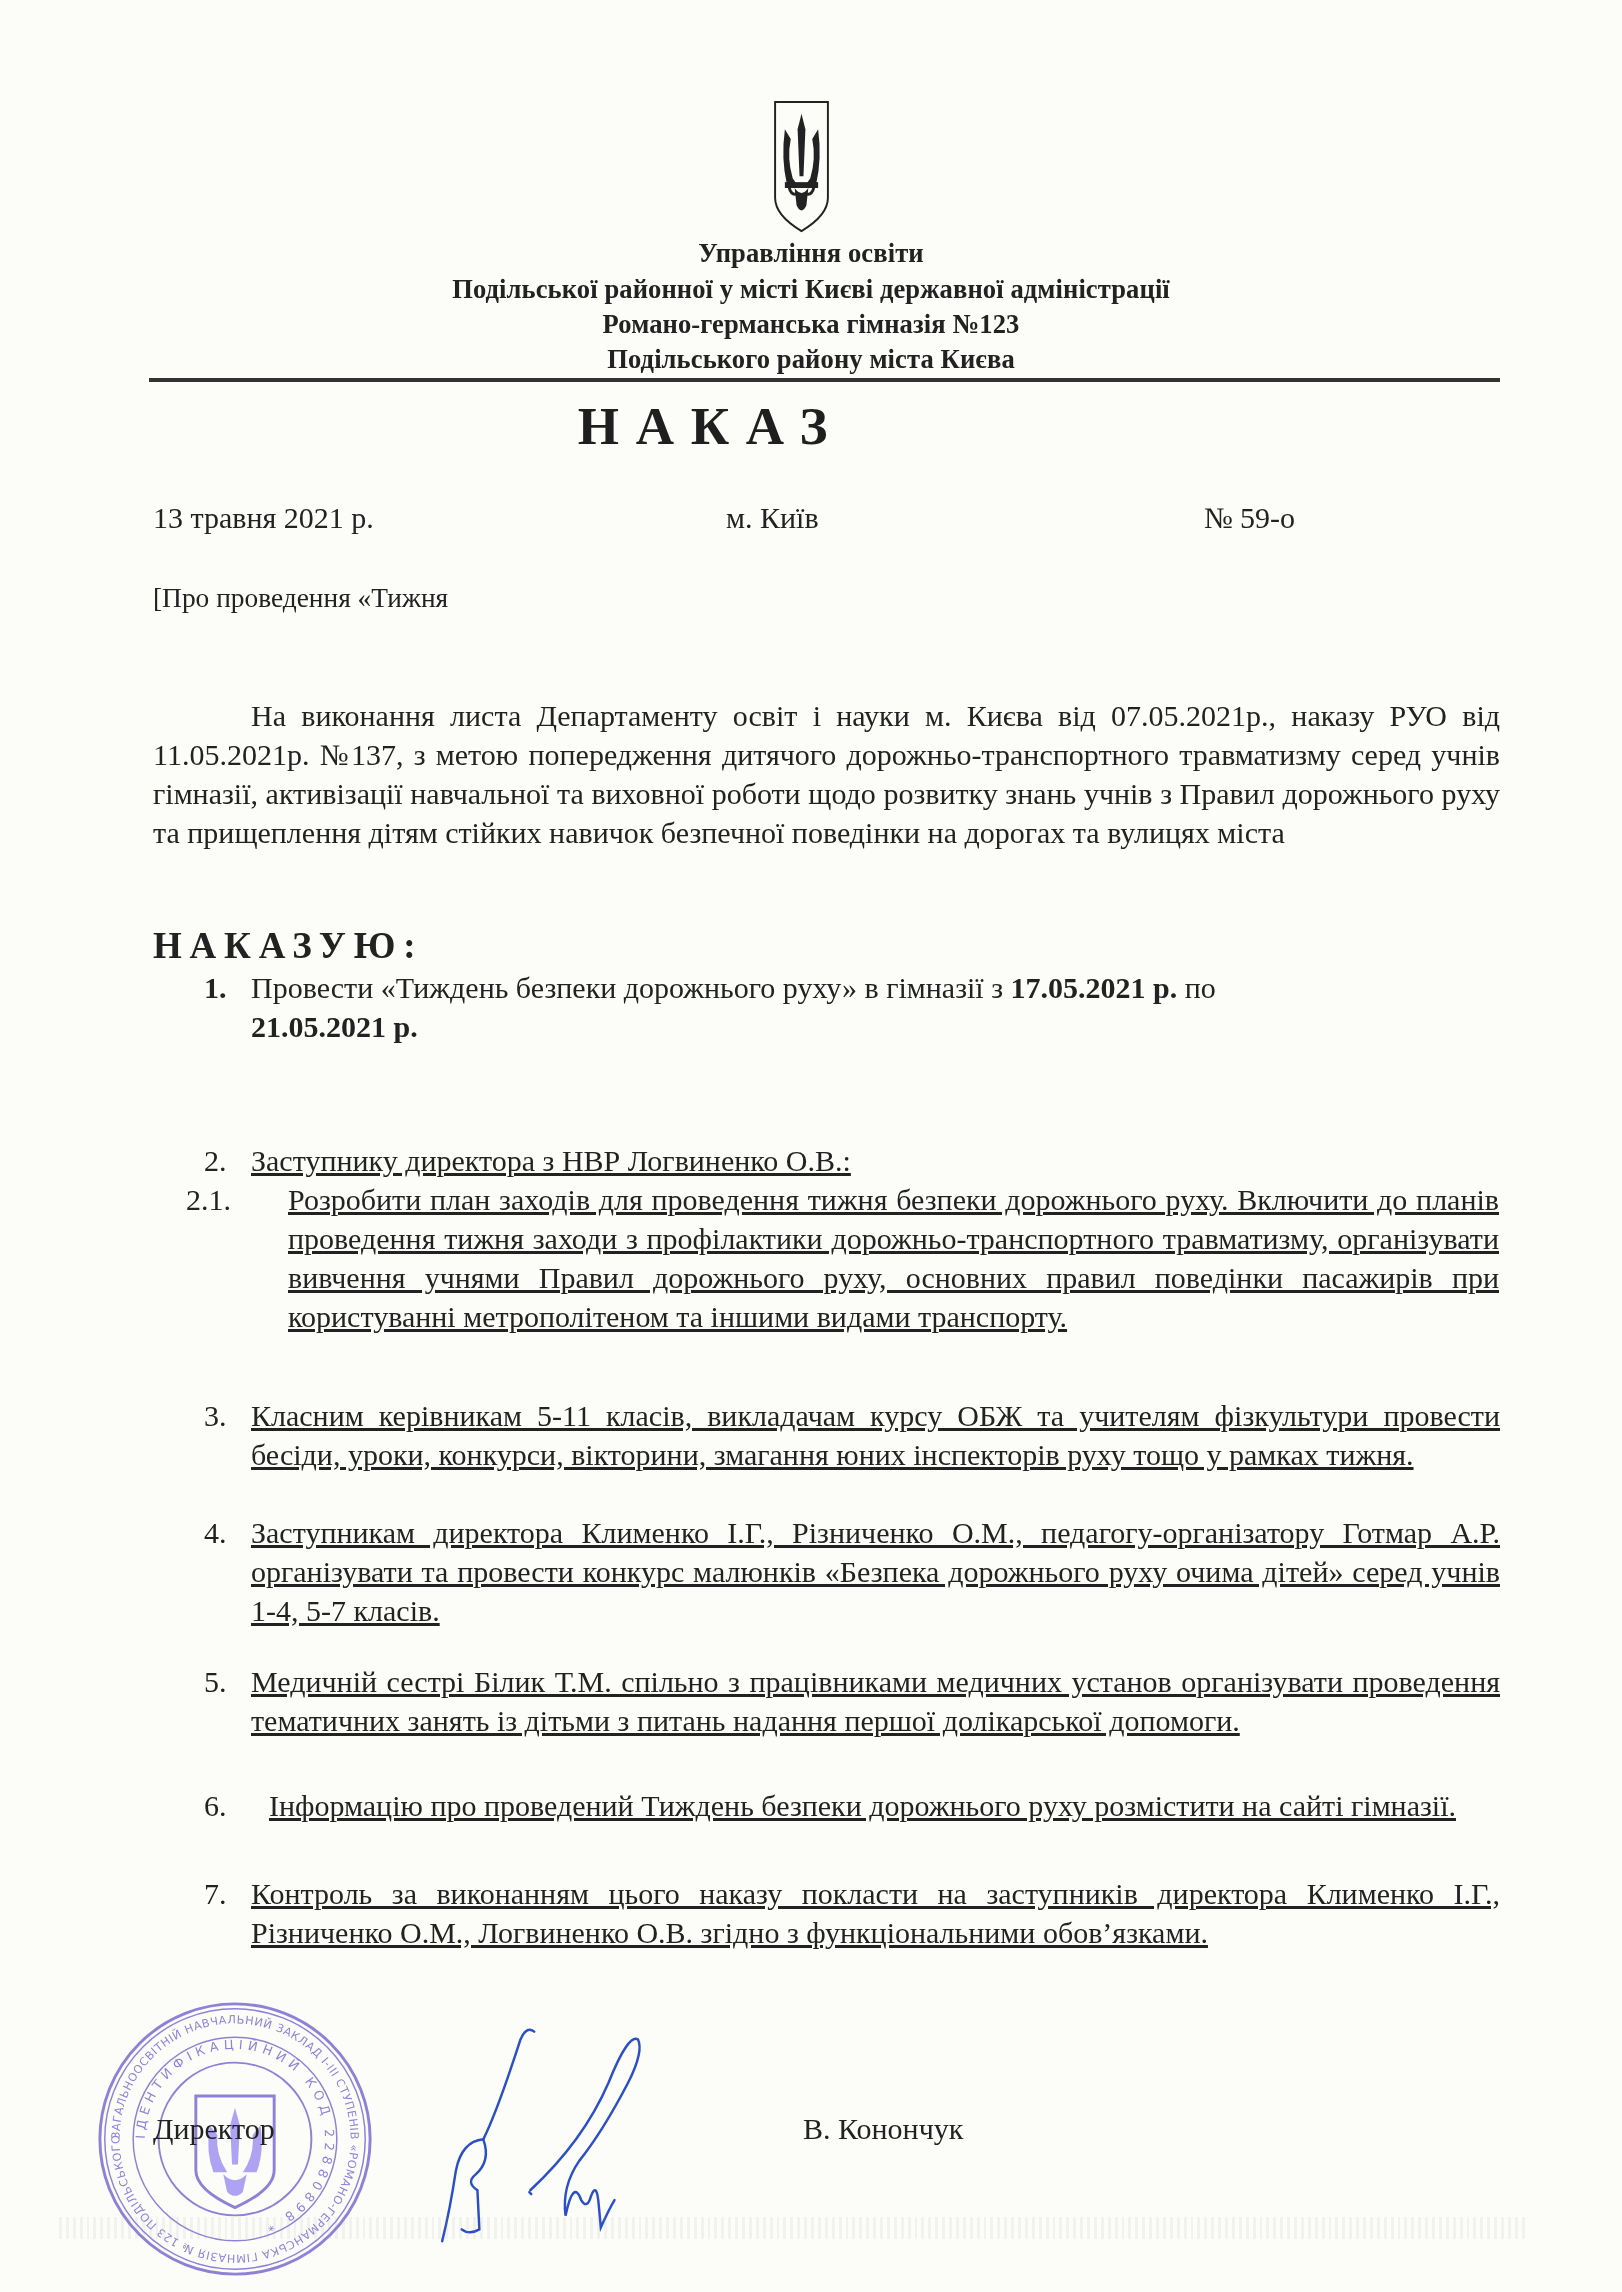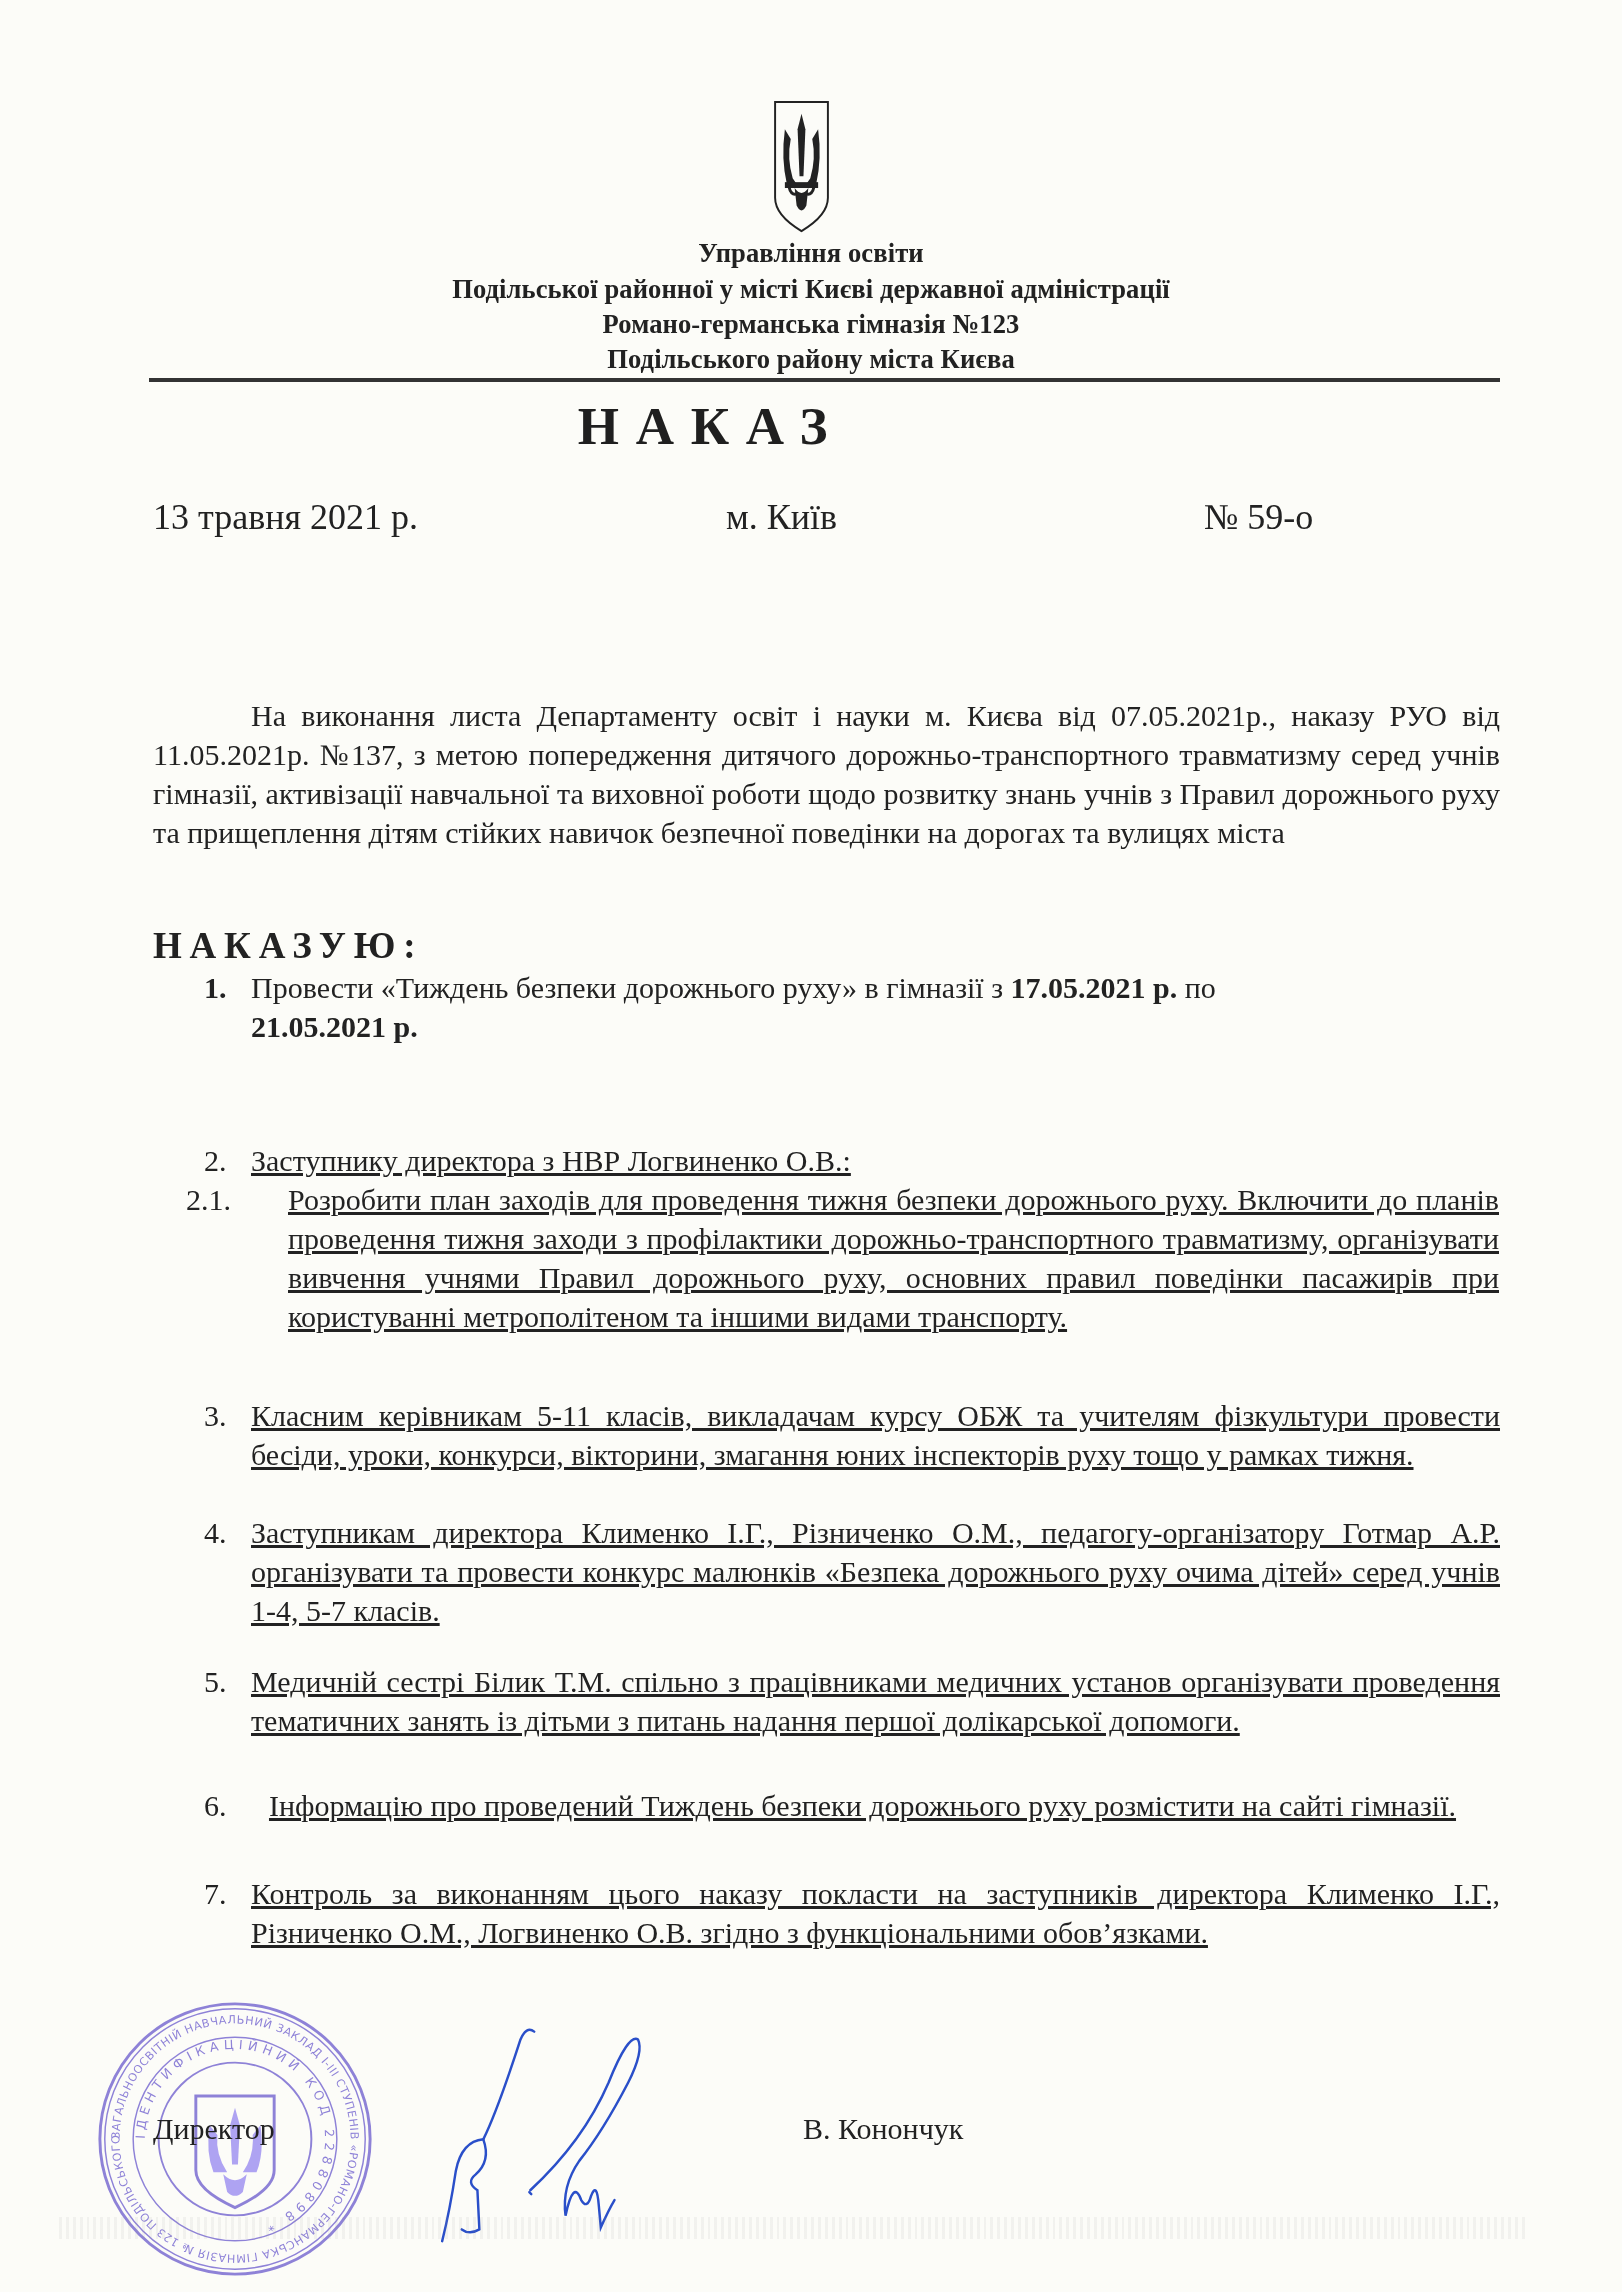--- a/index.html
+++ b/index.html
@@ -20,21 +20,21 @@
          font-size: 27.4px; line-height: 35px; letter-spacing: 0.1px; transform: scaleX(0.97); }
   .hdr.l1 { top: 236px; }
   .hdr.l2 { top: 272px; }
   .hdr.l3 { top: 307px; }
   .hdr.l4 { top: 342px; }
   .rule { position: absolute; left: 149px; top: 378px; width: 1351px; height: 3.9px; background: #333; }
 
   .title { position: absolute; left: 0; width: 1422px; top: 392px; text-align: center;
            font-weight: bold; font-size: 53px; letter-spacing: 16.7px; line-height: 69px; color: #1f1f1f; }
 
-  .meta { position: absolute; top: 498px; font-size: 36px; line-height: 39px; }
+  .meta { position: absolute; top: 498px; font-size: 30px; line-height: 39px; }
   .meta.date { left: 153px; }
   .meta.city { left: 726px; }
   .meta.num  { left: 1204px; }
 
   .subject { position: absolute; left: 153px; top: 580px; font-size: 27.4px; line-height: 37px; width: 490px; }
 
   .body { position: absolute; left: 153px; width: 1347px; font-size: 30px; line-height: 39px; }
   .para { top: 696px; text-align: justify; text-indent: 98px; }
 
   .decree { position: absolute; left: 153px; top: 923px; font-weight: bold; font-size: 37px; letter-spacing: 7.8px; line-height: 45px; }
@@ -76,20 +76,21 @@
   <div class="hdr l4">Подільського району міста Києва</div>
   <div class="rule"></div>
 
   <div class="title">НАКАЗ</div>
 
   <div class="meta date">13 травня 2021 р.</div>
   <div class="meta city">м. Київ</div>
   <div class="meta num">№ 59-о</div>
 
   <div class="subject">
+    <div>[Про проведення «Тижня</div>
   </div>
 
   <div class="body para">На виконання листа Департаменту освіт і науки м. Києва від 07.05.2021р., наказу РУО від 11.05.2021р. №137, з метою попередження дитячого дорожньо-транспортного травматизму серед учнів гімназії, активізації навчальної та виховної роботи щодо розвитку знань учнів з Правил дорожнього руху та прищеплення дітям стійких навичок безпечної поведінки на дорогах та вулицях міста</div>
 
   <div class="decree">НАКАЗУЮ:</div>
 
   <div class="item" style="left:204px; top:968px; width:1296px;">
     <span class="num-label" style="left:0; top:0; font-weight:bold;">1.</span>
     <div style="position:absolute; left:47px; top:0; width:1249px; text-align:left;">
       <span>Провести «Тиждень безпеки дорожнього руху» в гімназії з </span><b>17.05.2021 р.</b><span> по </span><br><b>21.05.2021 р.</b>

